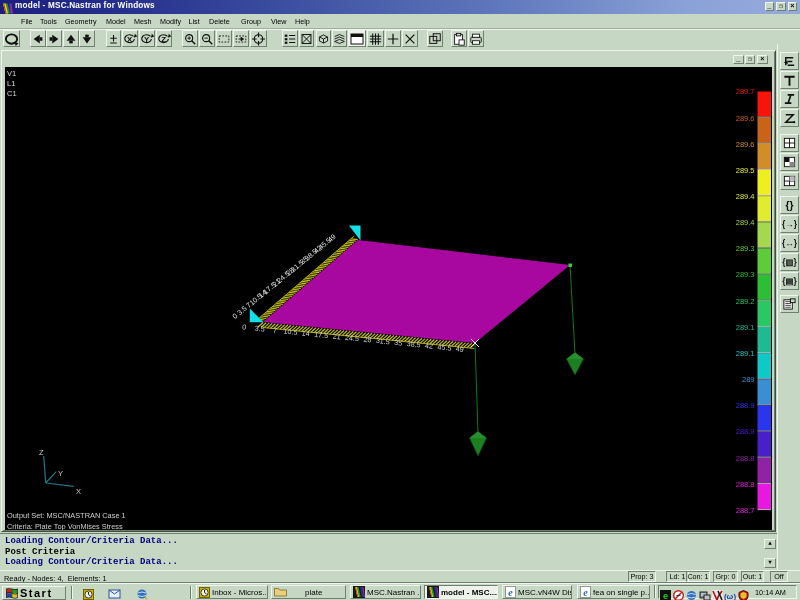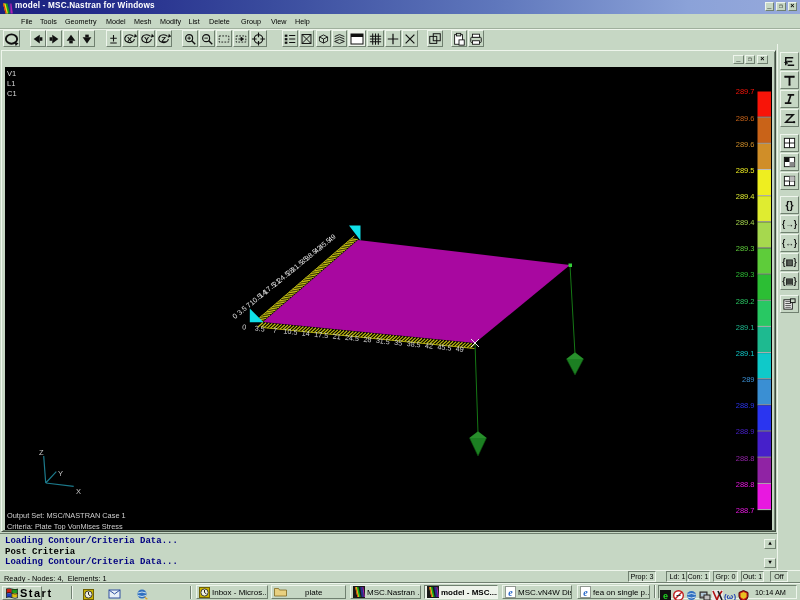--- a/index.html
+++ b/index.html
@@ -395,21 +395,21 @@
   <span class="abs" style="left:4px;top:3px;font-size:7.4px;">Ready - Nodes: 4,&nbsp; Elements: 1</span>
 </div>
 <div style="position:absolute;left:628px;top:571px;width:28px;height:11px;border:1px solid;border-color:#708070 #EEF5EC #EEF5EC #708070;font-size:7.2px;line-height:9px;text-align:center;">Prop: 3</div>
 <div style="position:absolute;left:660px;top:571px;width:23px;height:11px;border:1px solid;border-color:#708070 #EEF5EC #EEF5EC #708070;font-size:7.2px;line-height:9px;text-align:center;margin-left:6px;">Ld: 1</div>
 <div style="position:absolute;left:686px;top:571px;width:24px;height:11px;border:1px solid;border-color:#708070 #EEF5EC #EEF5EC #708070;font-size:7.2px;line-height:9px;text-align:center;">Con: 1</div>
 <div style="position:absolute;left:713px;top:571px;width:25px;height:11px;border:1px solid;border-color:#708070 #EEF5EC #EEF5EC #708070;font-size:7.2px;line-height:9px;text-align:center;">Grp: 0</div>
 <div style="position:absolute;left:741px;top:571px;width:23px;height:11px;border:1px solid;border-color:#708070 #EEF5EC #EEF5EC #708070;font-size:7.2px;line-height:9px;text-align:center;">Out: 1</div>
 <div style="position:absolute;left:770px;top:571px;width:18px;height:11px;border:1px solid;border-color:#708070 #EEF5EC #EEF5EC #708070;font-size:7.2px;line-height:9px;text-align:center;">Off</div>
 
 <div class="abs" style="left:0;top:583px;width:800px;height:17px;background:#C6D7C4;border-top:1px solid #EEF5EC;box-shadow:0 -1px 0 #708070;">
-  <div class="abs" style="left:2px;top:2px;width:40px;height:14px;background:#C6D7C4;border:1px solid;border-color:#EEF5EC #708070 #708070 #EEF5EC;display:flex;align-items:center;">
+  <div class="abs" style="left:2px;top:2px;width:64px;height:14px;background:#C6D7C4;border:1px solid;border-color:#EEF5EC #708070 #708070 #EEF5EC;display:flex;align-items:center;">
     <span style="margin-left:2px;display:flex;">
         <svg width="14" height="12" viewBox="0 0 14 12">
           <rect x="1.5" y="2" width="5" height="4" fill="#D02010"></rect>
           <rect x="7" y="2" width="5.5" height="4" fill="#20A020"></rect>
           <rect x="1.5" y="6.3" width="5" height="4" fill="#2040C0"></rect>
           <rect x="7" y="6.3" width="5.5" height="4" fill="#E0C010"></rect>
           <path d="M1 2q3-1.5 6 0t6 0M1 6.3q3-1.5 6 0t6 0M1 10.6q3-1.5 6 0t6 0M1.5 2v8.6M6.8 2.2v8.6M12.4 2v8.6" stroke="#101010" stroke-width="0.7" fill="none"></path>
         </svg>
       </span>
     <span style="margin-left:1px;font-size:11px;font-weight:bold;letter-spacing:1.5px;">Start</span>

